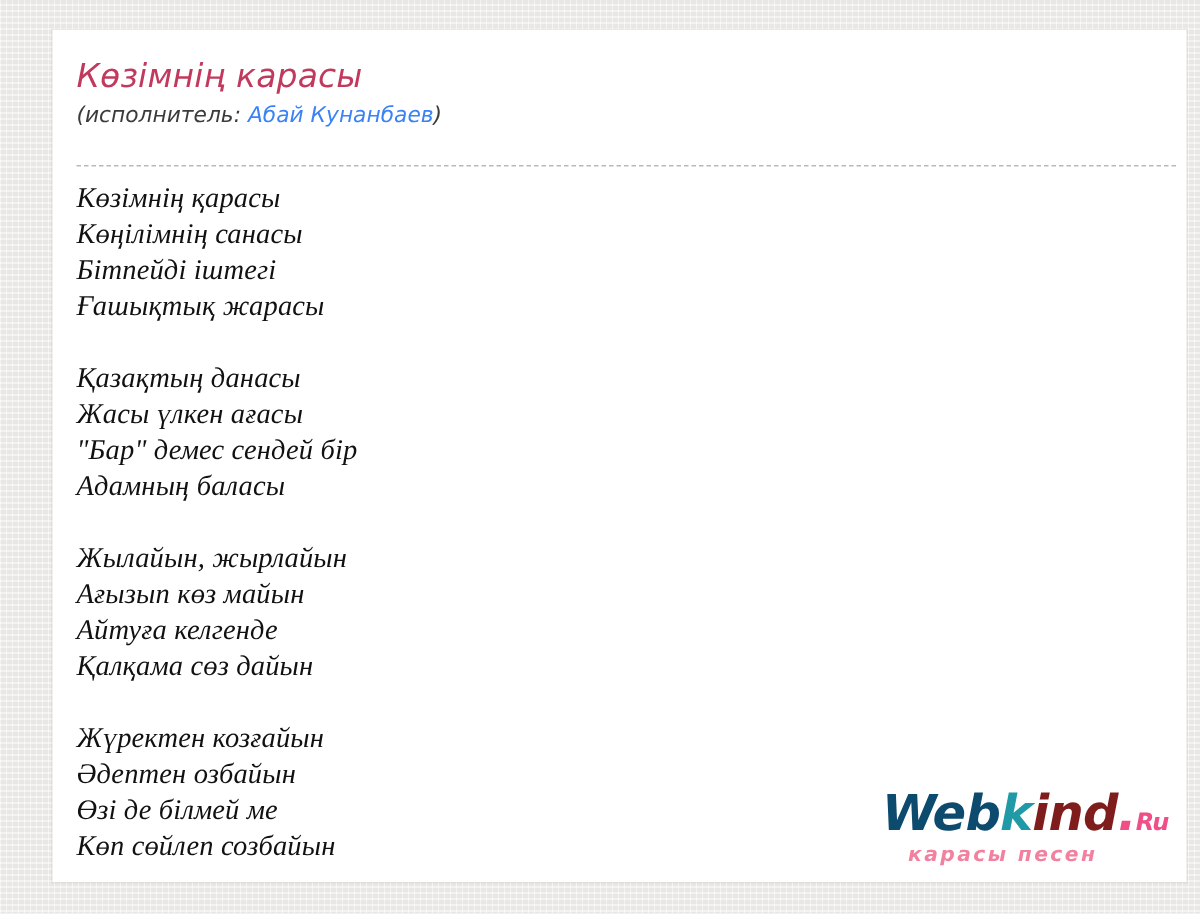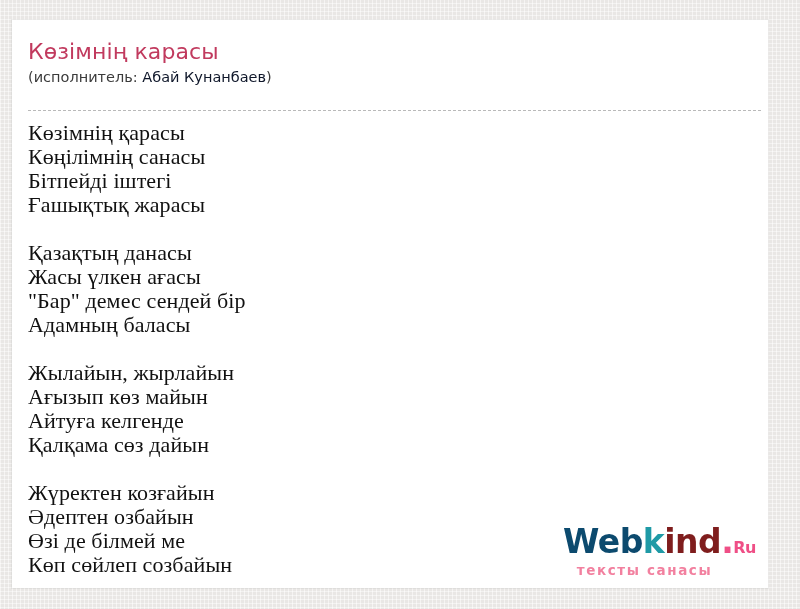--- a/index.html
+++ b/index.html
@@ -24,26 +24,27 @@
     height: 609px;
     background-color: #efedeb;
     background-image:
       linear-gradient(90deg, rgba(255,255,255,0.45) 1px, rgba(0,0,0,0.012) 1px),
       linear-gradient(0deg,  rgba(255,255,255,0.45) 1px, rgba(0,0,0,0.012) 1px);
     background-size: 4px 4px, 4px 4px;
   }
 
   .card {
     position: absolute;
-    left: 12px;
+    left: 35px;
     top: 20px;
     width: 756px;
     height: 568px;
     background: #ffffff;
     box-shadow: 0 0 0 1px rgba(0,0,0,0.045);
+    font-style: italic;
   }
 
   .card-inner {
     position: relative;
     width: 100%;
     height: 100%;
   }
 
   
   .header {
@@ -66,42 +67,42 @@
   .byline {
     font-family: "DejaVu Sans", sans-serif;
     font-size: 14.5px;
     line-height: 19px;
     color: #3b3b3b;
     margin: 3px 0 0 0;
     white-space: nowrap;
   }
 
   .artist-link {
-    color: #0f172a;
+    color: #3b82f6;
     text-decoration: none;
     cursor: pointer;
   }
 
   .divider {
     position: absolute;
     left: 16px;
     top: 90px;
     width: 733px;
     height: 0;
     border-top: 1px dashed #b9b9b9;
   }
 
   
   .lyrics {
     position: absolute;
     left: 16px;
     top: 101px;
     right: 14px;
     font-family: "Liberation Serif", "DejaVu Serif", serif;
-    font-size: 22px;
+    font-size: 19px;
     line-height: 24px;
     color: #111111;
     white-space: pre-wrap;
     margin: 0;
     letter-spacing: 0.1px;
   }
 
   
   .logo {
     position: absolute;
@@ -171,17 +172,17 @@
 Айтуға келгенде
 Қалқама сөз дайын
 
 Жүректен козғайын
 Әдептен озбайын
 Өзі де білмей ме
 Көп сөйлеп созбайын</pre>
 
     <div class="logo">
       <div class="logo-main"><span class="logo-web">Web</span><span class="logo-k">k</span><span class="logo-ind">ind</span><span class="logo-dot">.</span><span class="logo-ru">Ru</span></div>
-      <div class="logo-sub">тексты санасы</div>
+      <div class="logo-sub">карасы песен</div>
     </div>
 
   </div>
 </div>
 
 </body></html>

